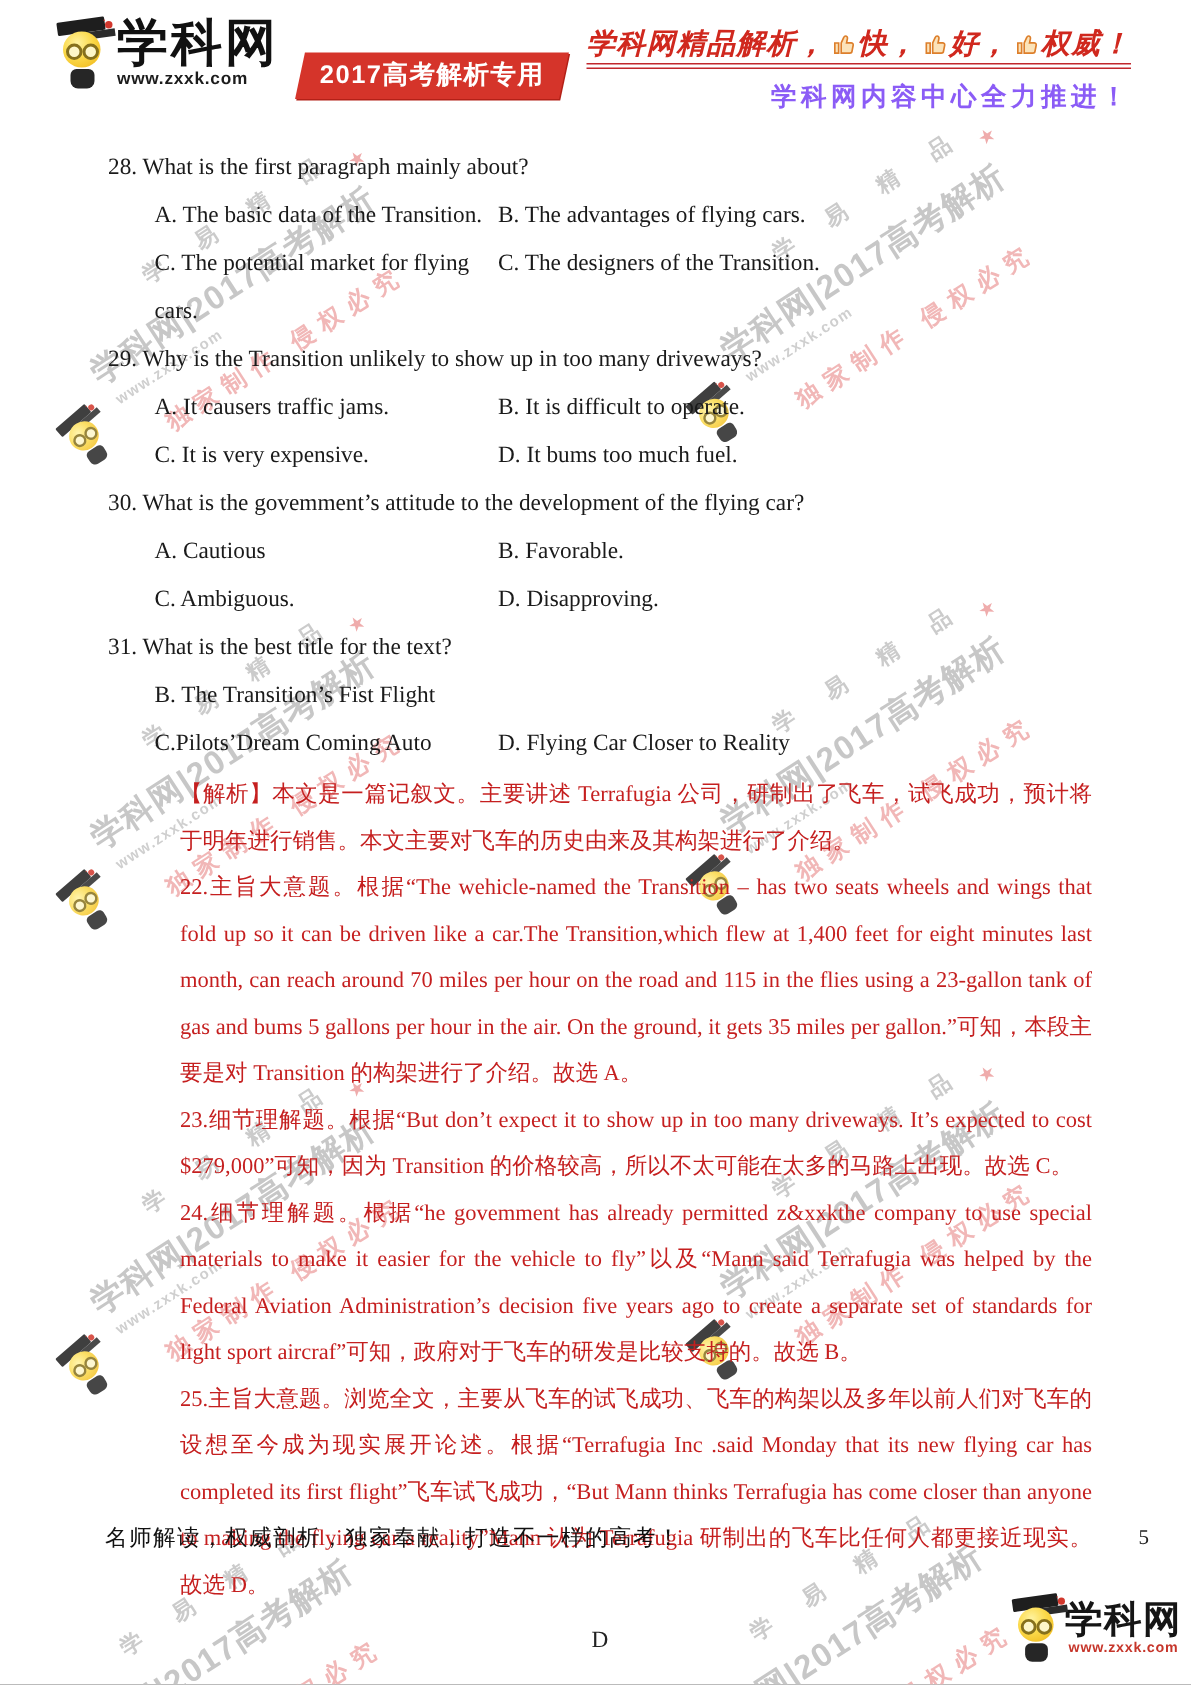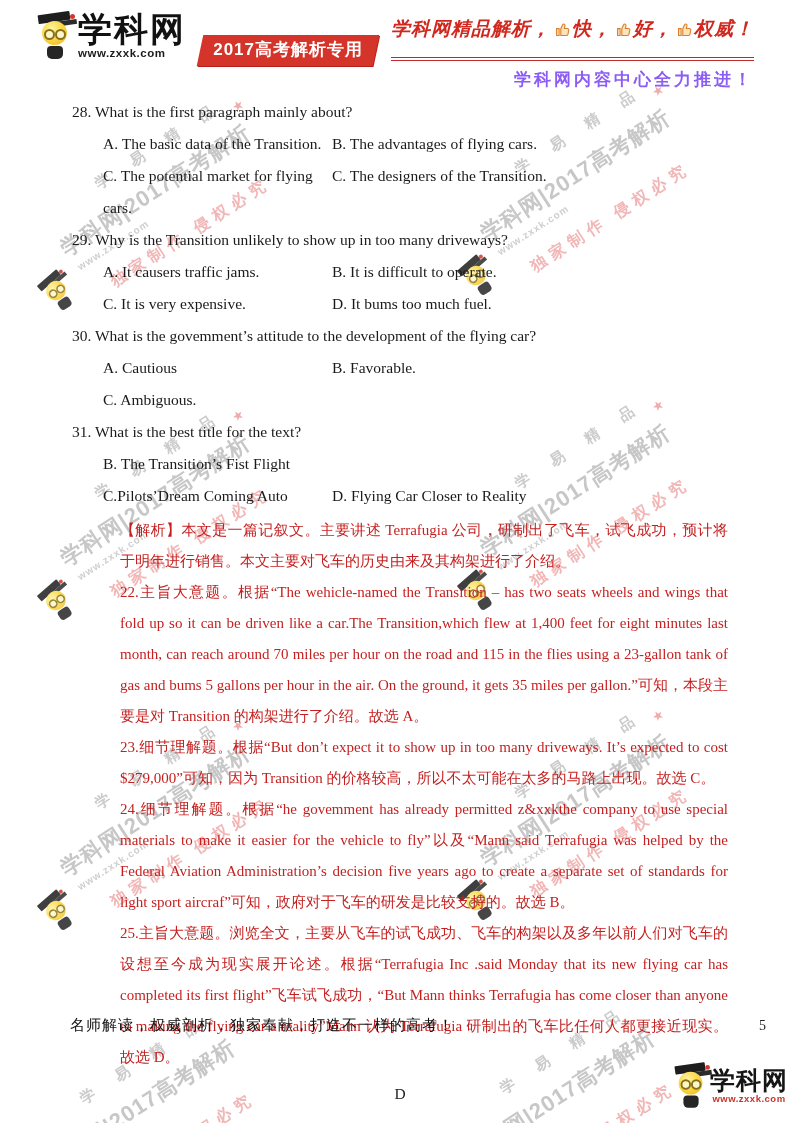--- a/index.html
+++ b/index.html
@@ -44,21 +44,21 @@
   .logo-text { margin-left:6px; }
   .logo-name { font-family:"Liberation Sans","DejaVu Sans",sans-serif; font-weight:900;
     font-size:34px; line-height:34px; color:#111; letter-spacing:2px; }
   .logo-url  { font-family:"Liberation Sans",sans-serif; font-weight:bold; font-size:11.5px;
     color:#1c1c1c; letter-spacing:.5px; margin-top:1px; }
   .banner { display:inline-block; margin:23px 0 0 14px; background:#d5342a;
     transform:skewX(-12deg); padding:3px 13px 5px; box-shadow:1px 1px 0 #b32017; }
   .banner span { display:inline-block; transform:skewX(12deg); color:#fff;
     font-family:"Liberation Sans",sans-serif; font-weight:bold; font-size:17px; letter-spacing:1px; }
   .slogans { text-align:right; margin-top:4px; }
-  .slogan-wrap { display:inline-block; border-bottom:4px double #c1272d; padding-bottom:15px; }
+  .slogan-wrap { display:inline-block; border-bottom:4px double #c1272d; padding-bottom:0; }
   .slogan-main { font-style:italic; font-weight:bold; font-size:19px; color:#d0281e; letter-spacing:1px; }
   .thumb { width:17px; height:17px; vertical-align:-3px; margin:0 1px 0 3px; }
   .slogan-sub { margin-top:7px; font-weight:bold; font-size:17px; color:#8b5cf6;
     letter-spacing:3px; font-family:Liberation Sans, sans-serif; }
 
   
   .main { position:absolute; top:96px; left:0; right:0; padding:0 66px 0 72px; z-index:2; }
   .q-stem { font-size:15.5px; line-height:32px; }
   .opt-row { display:flex; padding-left:31px; font-size:15.5px; line-height:32px; }
   .opt-row .c1 { width:229px; flex:none; }
@@ -227,20 +227,21 @@
     </div>
 
     <div>
       <div class="q-stem">30. What is the govemment’s attitude to the development of the flying car?</div>
       <div class="opt-row">
         <span class="c1">A. Cautious</span>
         <span class="c2">B. Favorable.</span>
       </div>
       <div class="opt-row">
         <span class="c1">C. Ambiguous.</span>
+        <span class="c2">D. Disapproving.</span>
       </div>
     </div>
 
     <div>
       <div class="q-stem">31. What is the best title for the text?</div>
       <div class="opt-row">
         <span class="c2">B. The Transition’s Fist Flight</span>
       </div>
       <div class="opt-row">
         <span class="c1">C.Pilots’Dream Coming Auto</span>

